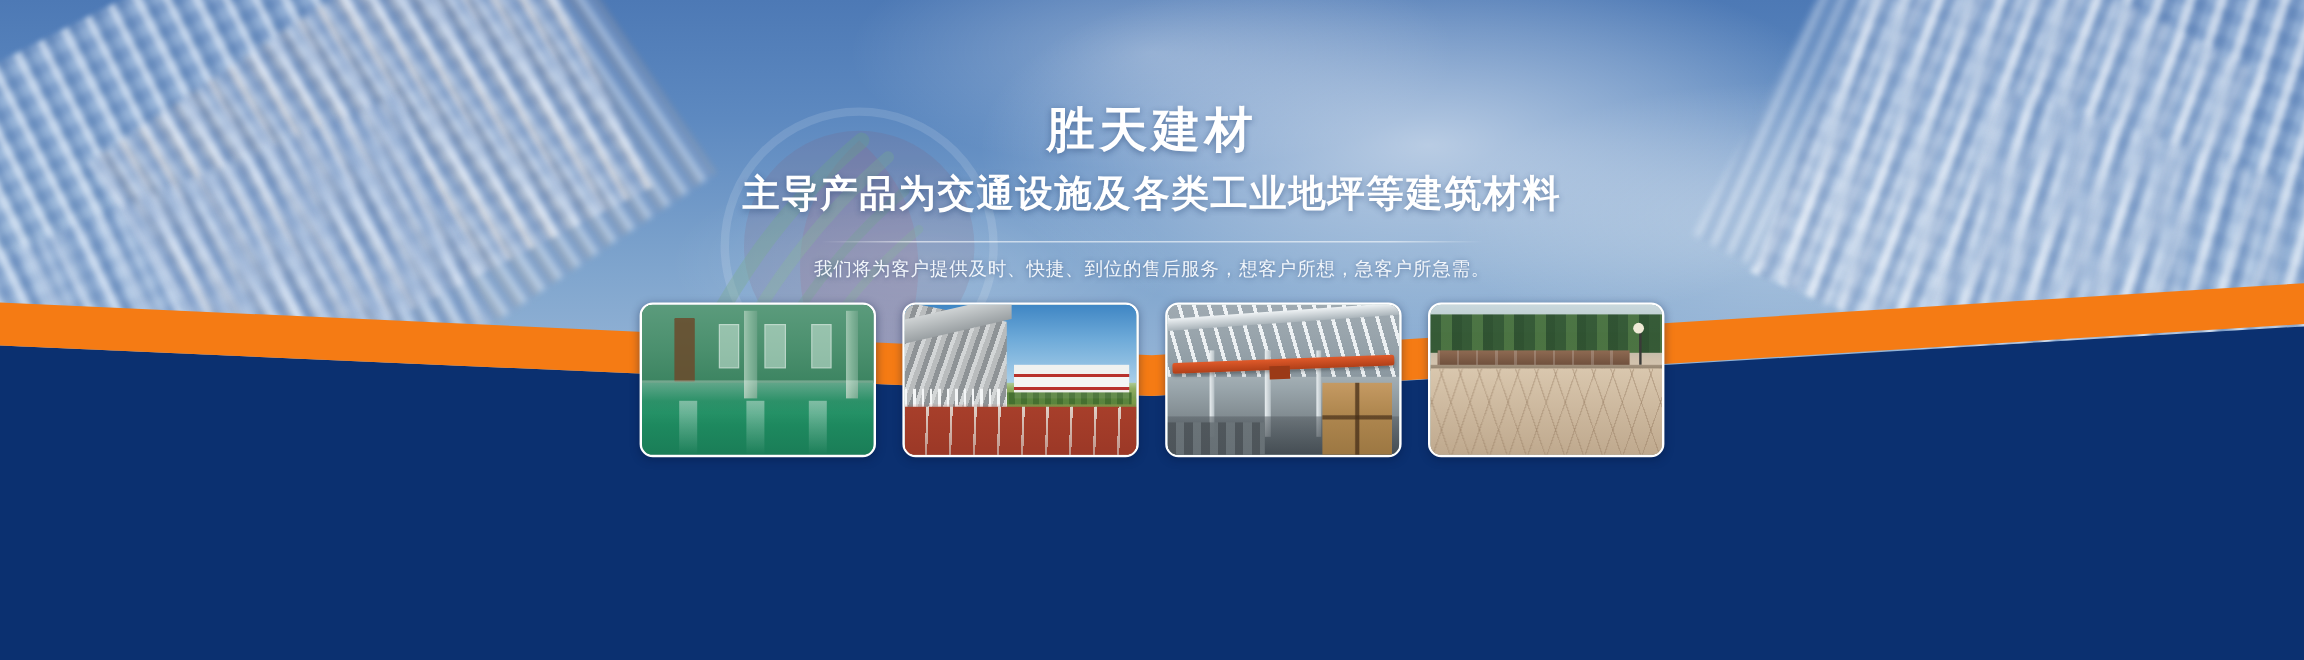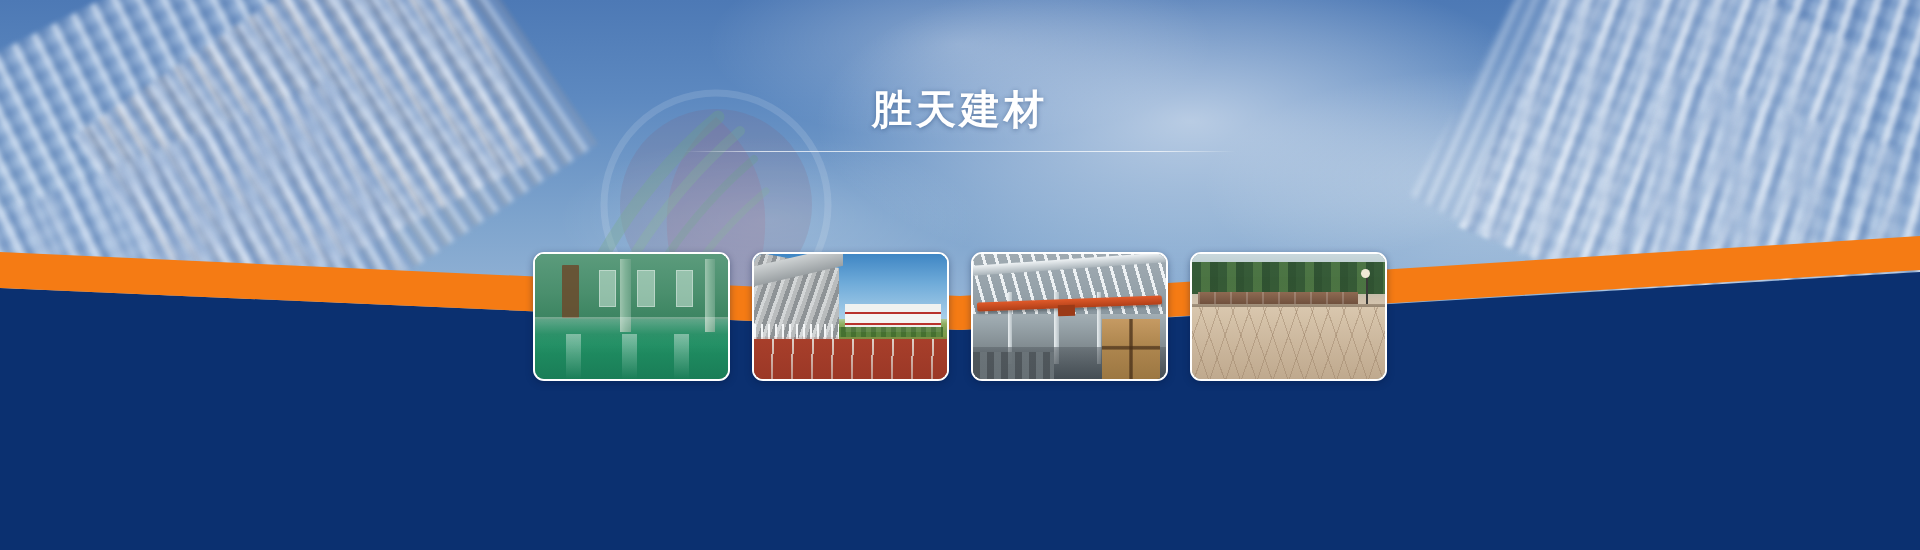--- a/index.html
+++ b/index.html
@@ -246,21 +246,23 @@
 
   <div class="shape-layer">
     <svg viewBox="0 0 1920 550" preserveAspectRatio="none" xmlns="http://www.w3.org/2000/svg">
       <polygon points="0,288 960,330 1920,272 1920,550 0,550" fill="#0b3070"></polygon>
       <polygon points="0,252 960,296 1920,236 1920,270 960,330 0,288" fill="#f57b14"></polygon>
     </svg>
   </div>
 
   <div class="text-block">
     <h1 class="title">胜天建材</h1>
+    <h2 class="subtitle">主导产品为交通设施及各类工业地坪等建筑材料</h2>
     <div class="divider"></div>
+    <p class="tagline">我们将为客户提供及时、快捷、到位的售后服务，想客户所想，急客户所急需。</p>
   </div>
 
   <div class="thumbs">
 
     <div class="thumb t1">
       <div class="inner">
         <div class="wall"></div>
         <div class="door" style="left:14%"></div>
         <div class="panel" style="left:33%"></div>
         <div class="panel" style="left:53%"></div>

